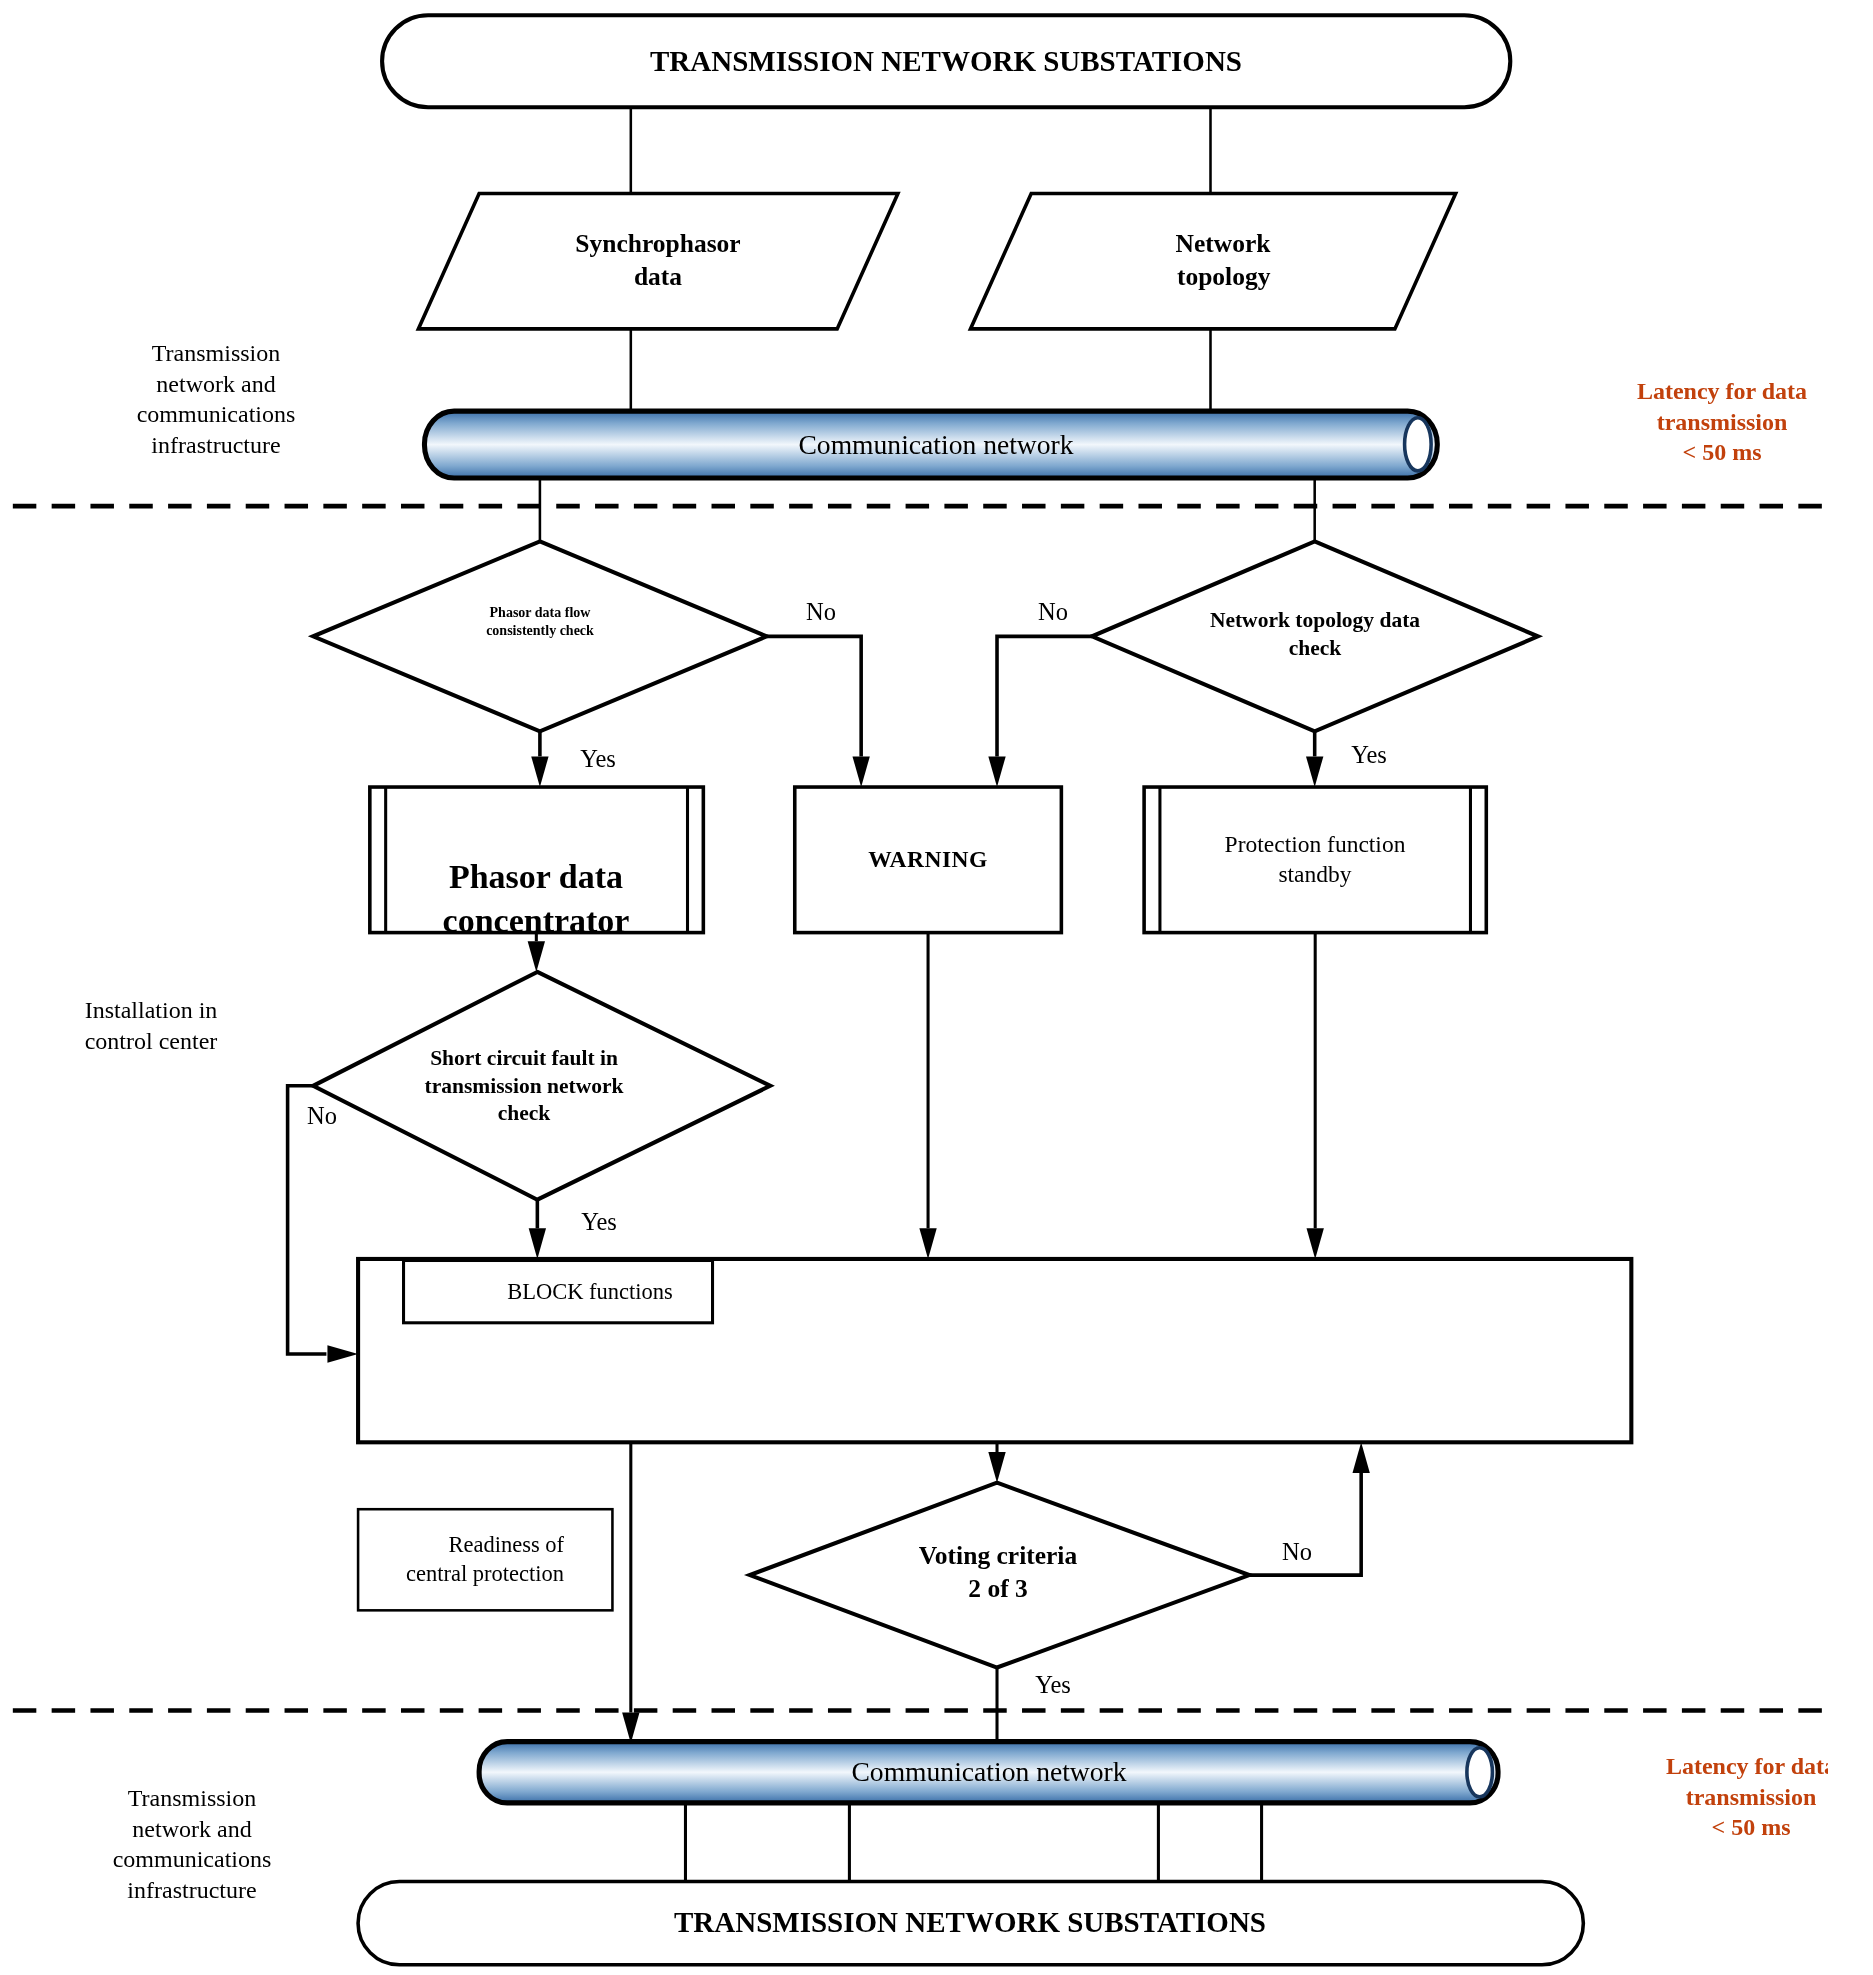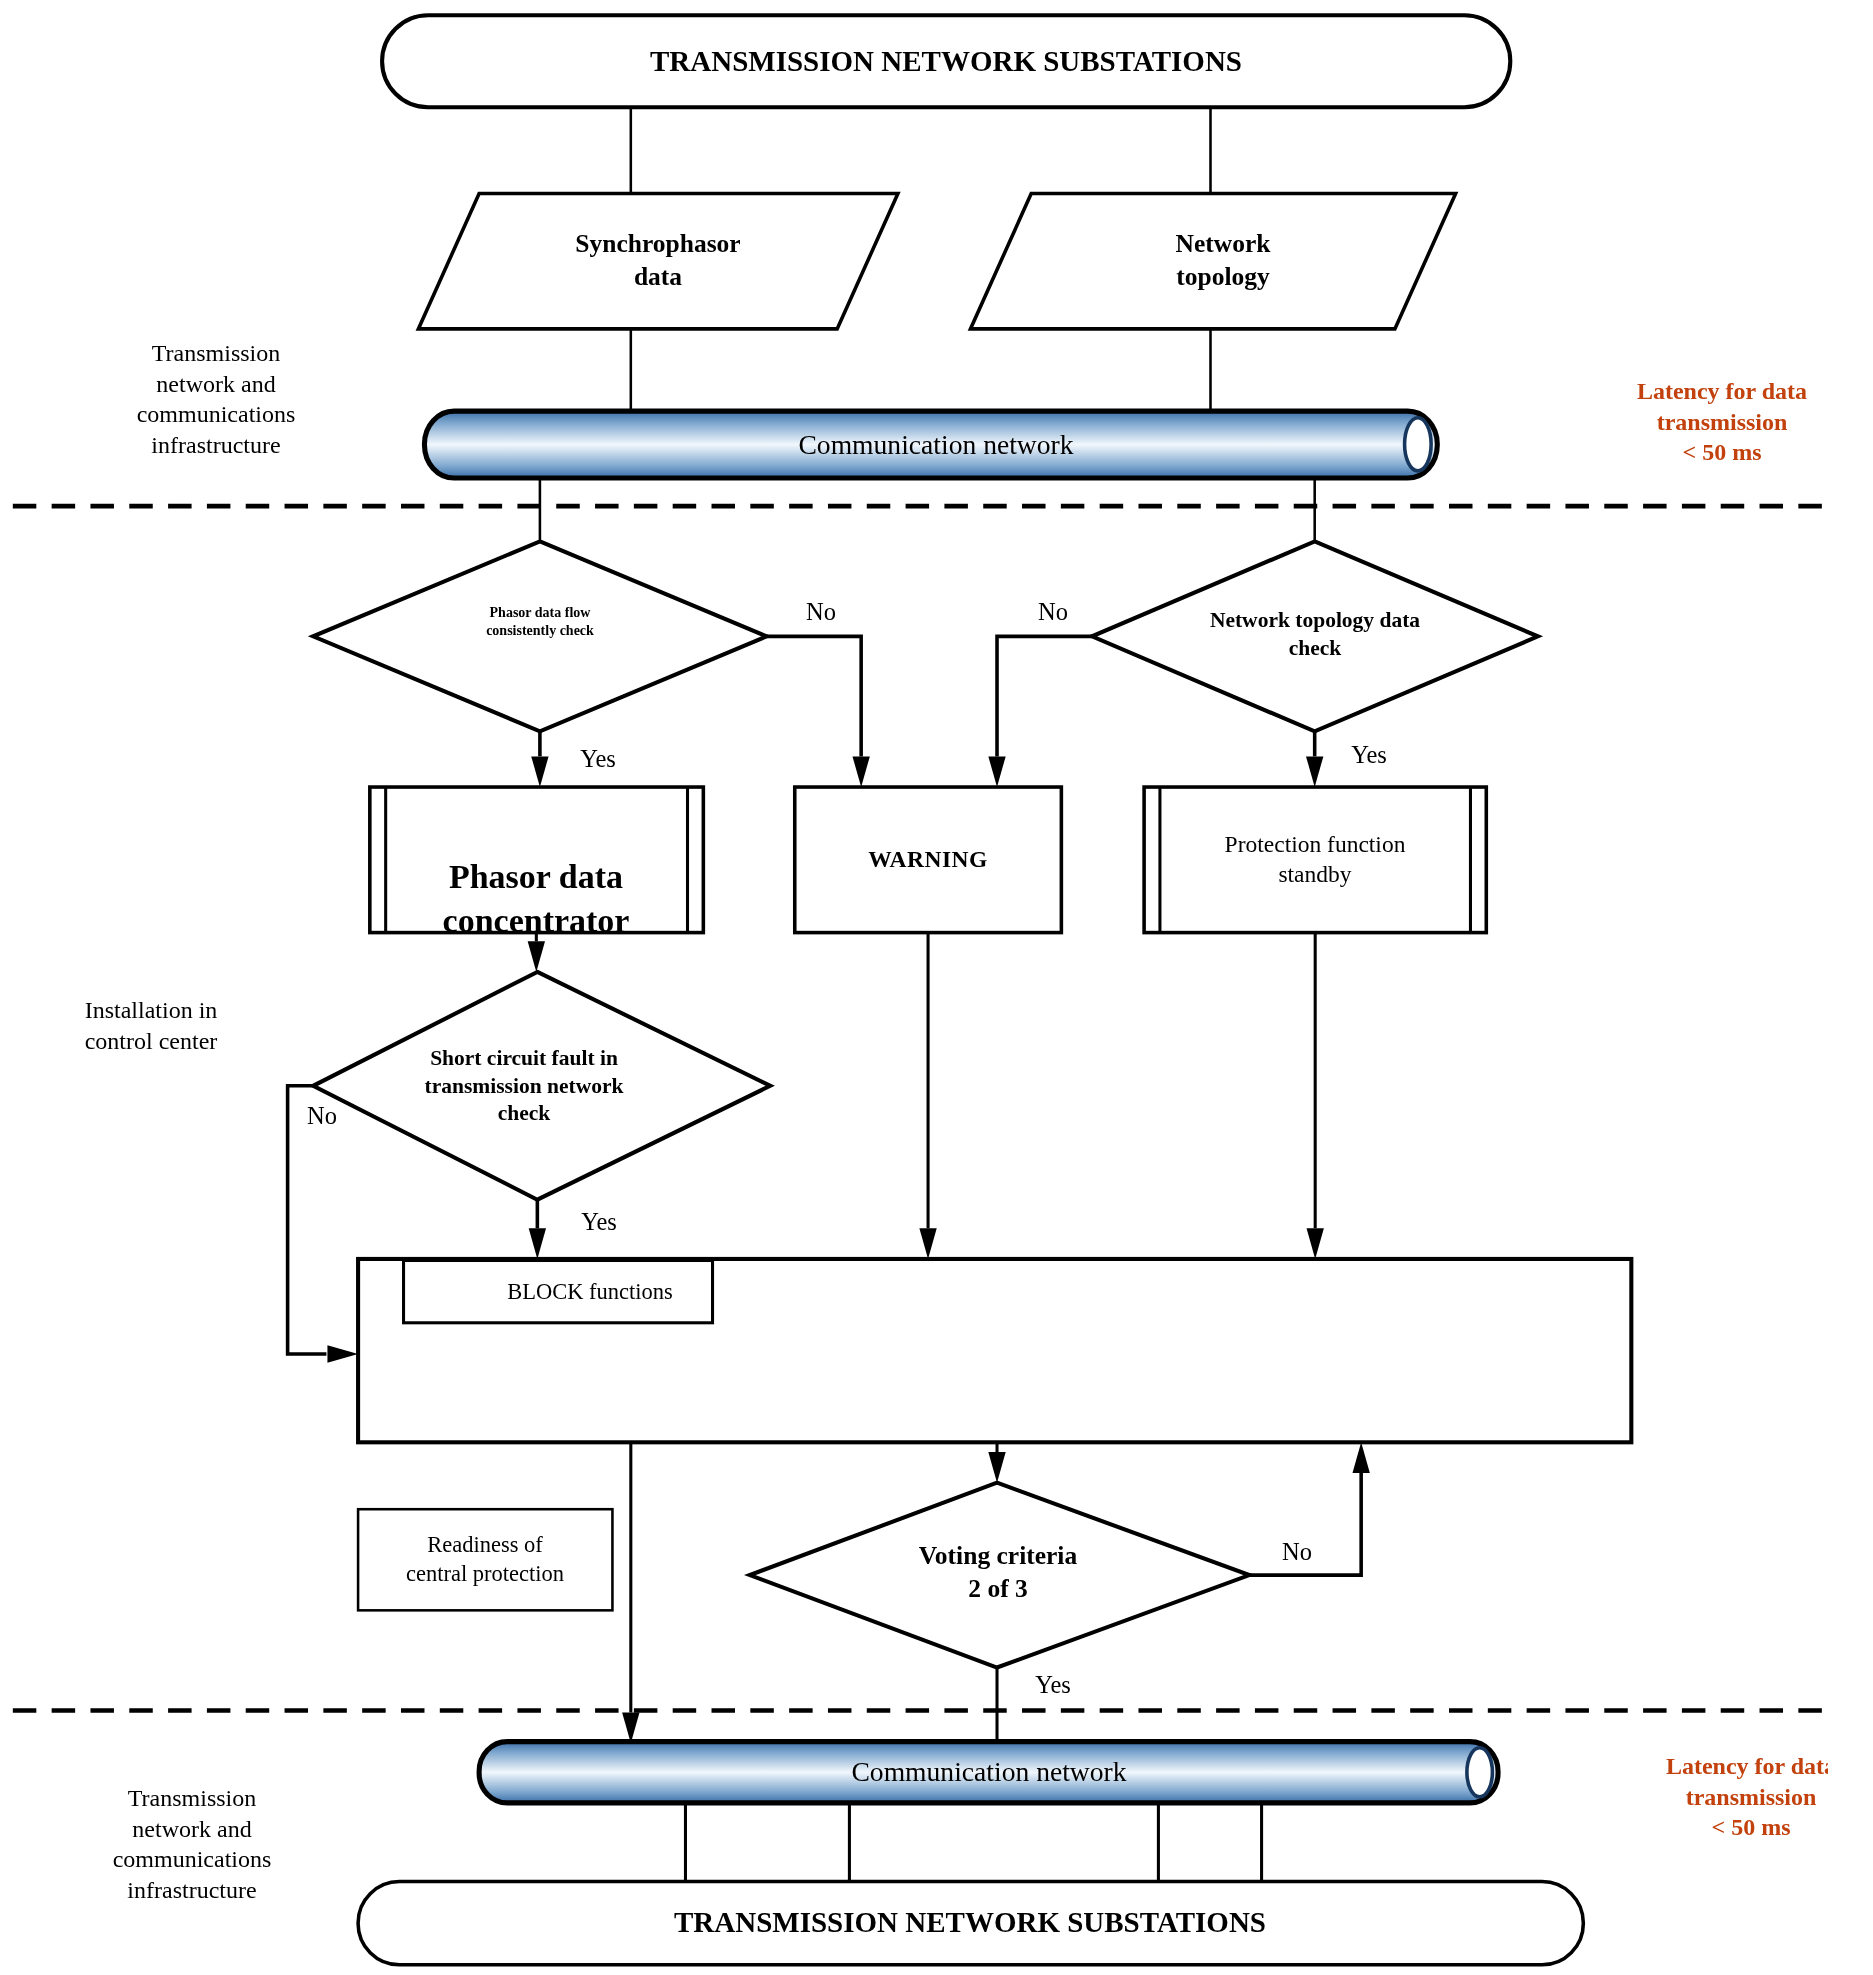--- a/index.html
+++ b/index.html
@@ -113,21 +113,21 @@
   <line x1="2268" y1="3530" x2="2268" y2="3684" stroke="#000" stroke-width="6"></line>
   <line x1="2470" y1="3530" x2="2470" y2="3684" stroke="#000" stroke-width="6"></line>
 
   <rect x="701" y="3684" width="2399" height="163" rx="81" ry="81" fill="#fff" stroke="#000" stroke-width="7"></rect>
 </svg>
 
 <div class="lbl b" style="left:946px;top:62px;font-size:29px;width:1073px;">TRANSMISSION NETWORK SUBSTATIONS</div>
 
 <div class="lbl b" style="left:658px;top:261px;font-size:25.5px;">Synchrophasor
 data</div>
-<div class="lbl b" style="left:1223px;top:261px;font-size:25.5px;">Network
+<div class="lbl b" style="left:1223px;top:261px;font-size:25.5px;text-align:right;">Network
 topology</div>
 
 <div class="lbl" style="left:216px;top:399px;font-size:24px;width:266px;">Transmission
 network and
 communications
 infrastructure</div>
 <div class="lbl blue" style="left:1722px;top:422px;font-size:24px;width:286px;">Latency for data
 transmission
 &lt; 50 ms</div>
 
@@ -153,21 +153,21 @@
 control center</div>
 
 <div class="lbl b" style="left:524px;top:1086px;font-size:21.5px;">Short circuit fault in
 transmission network
 check</div>
 <div class="lbl" style="left:322px;top:1116px;font-size:24.5px;">No</div>
 <div class="lbl" style="left:599px;top:1222px;font-size:24.5px;">Yes</div>
 
 <div class="lbl" style="left:558px;top:1292px;font-size:22.5px;margin-left:32px;">BLOCK functions</div>
 
-<div class="lbl" style="left:485px;top:1560px;font-size:22.5px;">Readiness of
+<div class="lbl" style="left:485px;top:1560px;font-size:22.5px;text-align:right;">Readiness of
 central protection</div>
 
 <div class="lbl b" style="left:998px;top:1573px;font-size:25.5px;">Voting criteria
 2 of 3</div>
 <div class="lbl" style="left:1297px;top:1552px;font-size:24.5px;">No</div>
 <div class="lbl" style="left:1053px;top:1685px;font-size:24.5px;">Yes</div>
 
 <div class="lbl" style="left:989px;top:1772px;font-size:27.6px;">Communication network</div>
 
 <div class="lbl" style="left:192px;top:1844px;font-size:24px;width:266px;">Transmission

